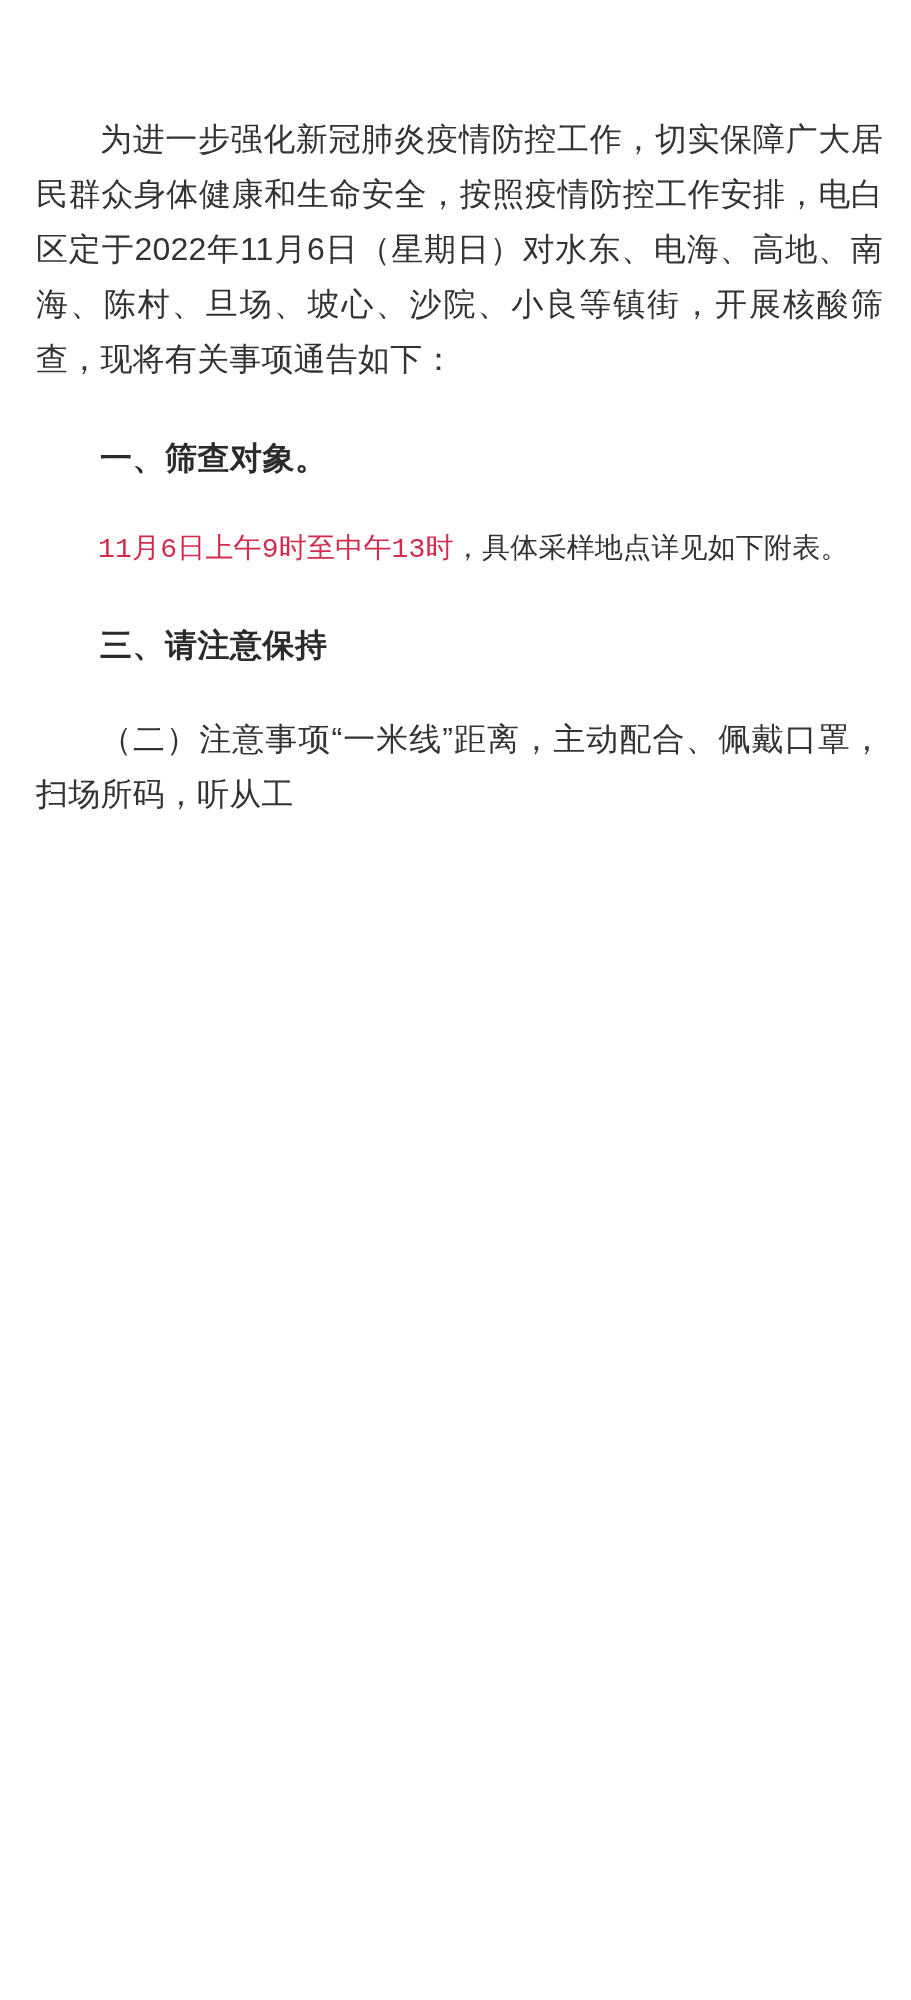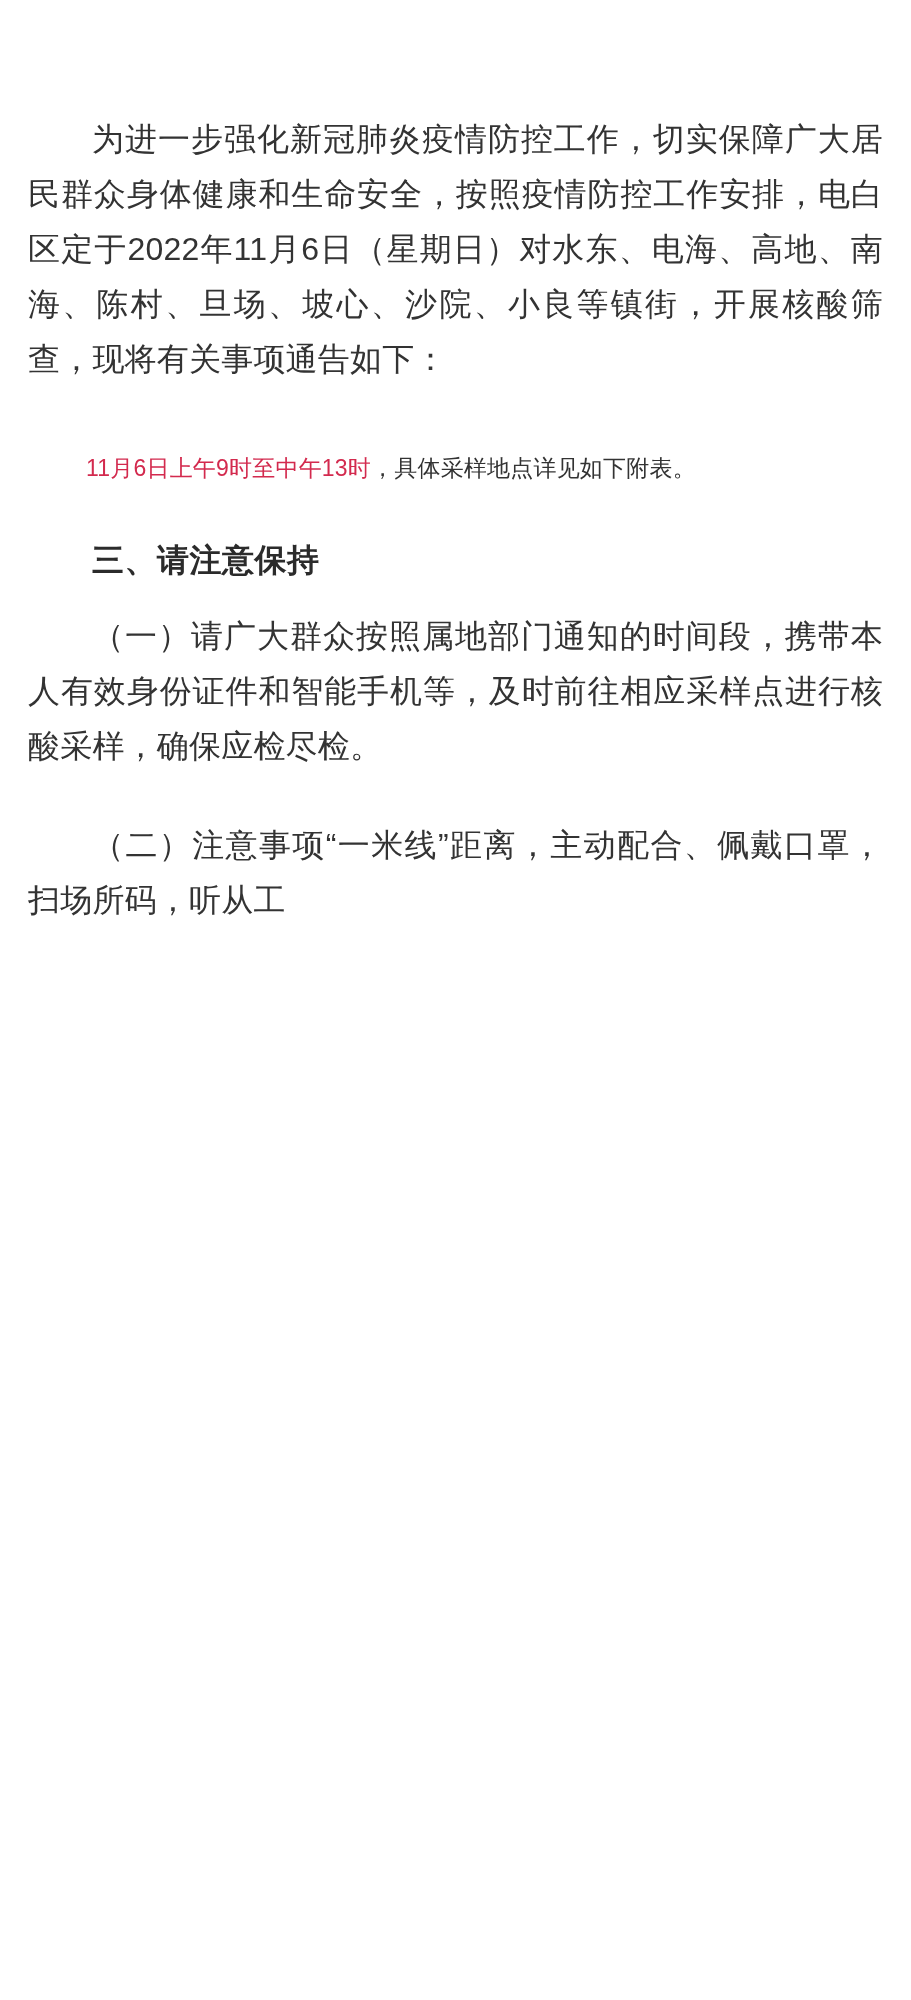--- a/index.html
+++ b/index.html
@@ -11,21 +11,21 @@
     width: 911px;
     min-height: 2000px;
     font-family: "Liberation Sans", "DejaVu Sans", sans-serif;
     color: #333333;
     -webkit-font-smoothing: antialiased;
   }
   .page {
     width: 911px;
     min-height: 2000px;
     box-sizing: border-box;
-    padding: 26px 28px 0 28px;
+    padding: 26px 28px 0 36px;
     position: relative;
     background: #ffffff;
   }
   .doc-title {
     color: #1a6fc4;
     font-size: 33px;
     font-weight: bold;
     text-align: center;
     line-height: 1.48;
     letter-spacing: 0.5px;
@@ -60,59 +60,60 @@
     color: #d32a4e;
     font-size: 32px;
     line-height: 1.72;
     margin: 0 0 26px 0;
     text-align: justify;
     text-justify: inter-ideograph;
     text-indent: 2em;
     letter-spacing: 0.2px;
   }
   .mix-par {
-    font-size: 23px;
+    font-size: 28px;
     line-height: 1.72;
-    margin: 0 0 26px 12px;
+    margin: 0 0 26px 6px;
     text-align: justify;
     text-justify: inter-ideograph;
     text-indent: 2em;
     color: #333333;
     letter-spacing: 0.2px;
+    font-family: Liberation Mono, monospace;
   }
   .mix-par .red {
     color: #d32a4e;
   }
   .gap-md { height: 18px; }
 </style>
 </head>
 <body>
 
 <div class="page">
 
   <h1 class="doc-title"></h1>
 
   <div class="spacer-after-title"></div>
 
   <p class="body-par indent">为进一步强化新冠肺炎疫情防控工作，切实保障广大居民群众身体健康和生命安全，按照疫情防控工作安排，电白区定于2022年11月6日（星期日）对水东、电海、高地、南海、陈村、旦场、坡心、沙院、小良等镇街，开展核酸筛查，现将有关事项通告如下：</p>
 
   <div class="gap-md"></div>
 
+  <p class="heading-par">一、筛查对象。</p>
 
 
   <div class="gap-md"></div>
 
 
   <p class="mix-par">
     <span class="red">11月6日上午9时至中午13时</span><span>，具体采样地点详见如下附表。</span>
   </p>
 
   <div class="gap-md"></div>
 
   <p class="heading-par">三、请注意保持</p>
 
-  <p class="body-par indent">（一）请广大群众按照属地部门通知的时间段，携带本人有效身份证件和智能手机等，及时前往相应采样点进行核酸采样，确保应检尽检。</p>
 
   <div class="gap-md"></div>
 
   <p class="body-par indent">（二）注意事项“一米线”距离，主动配合、佩戴口罩，扫场所码，听从工</p>
 
 </div>
 
 </body></html>

